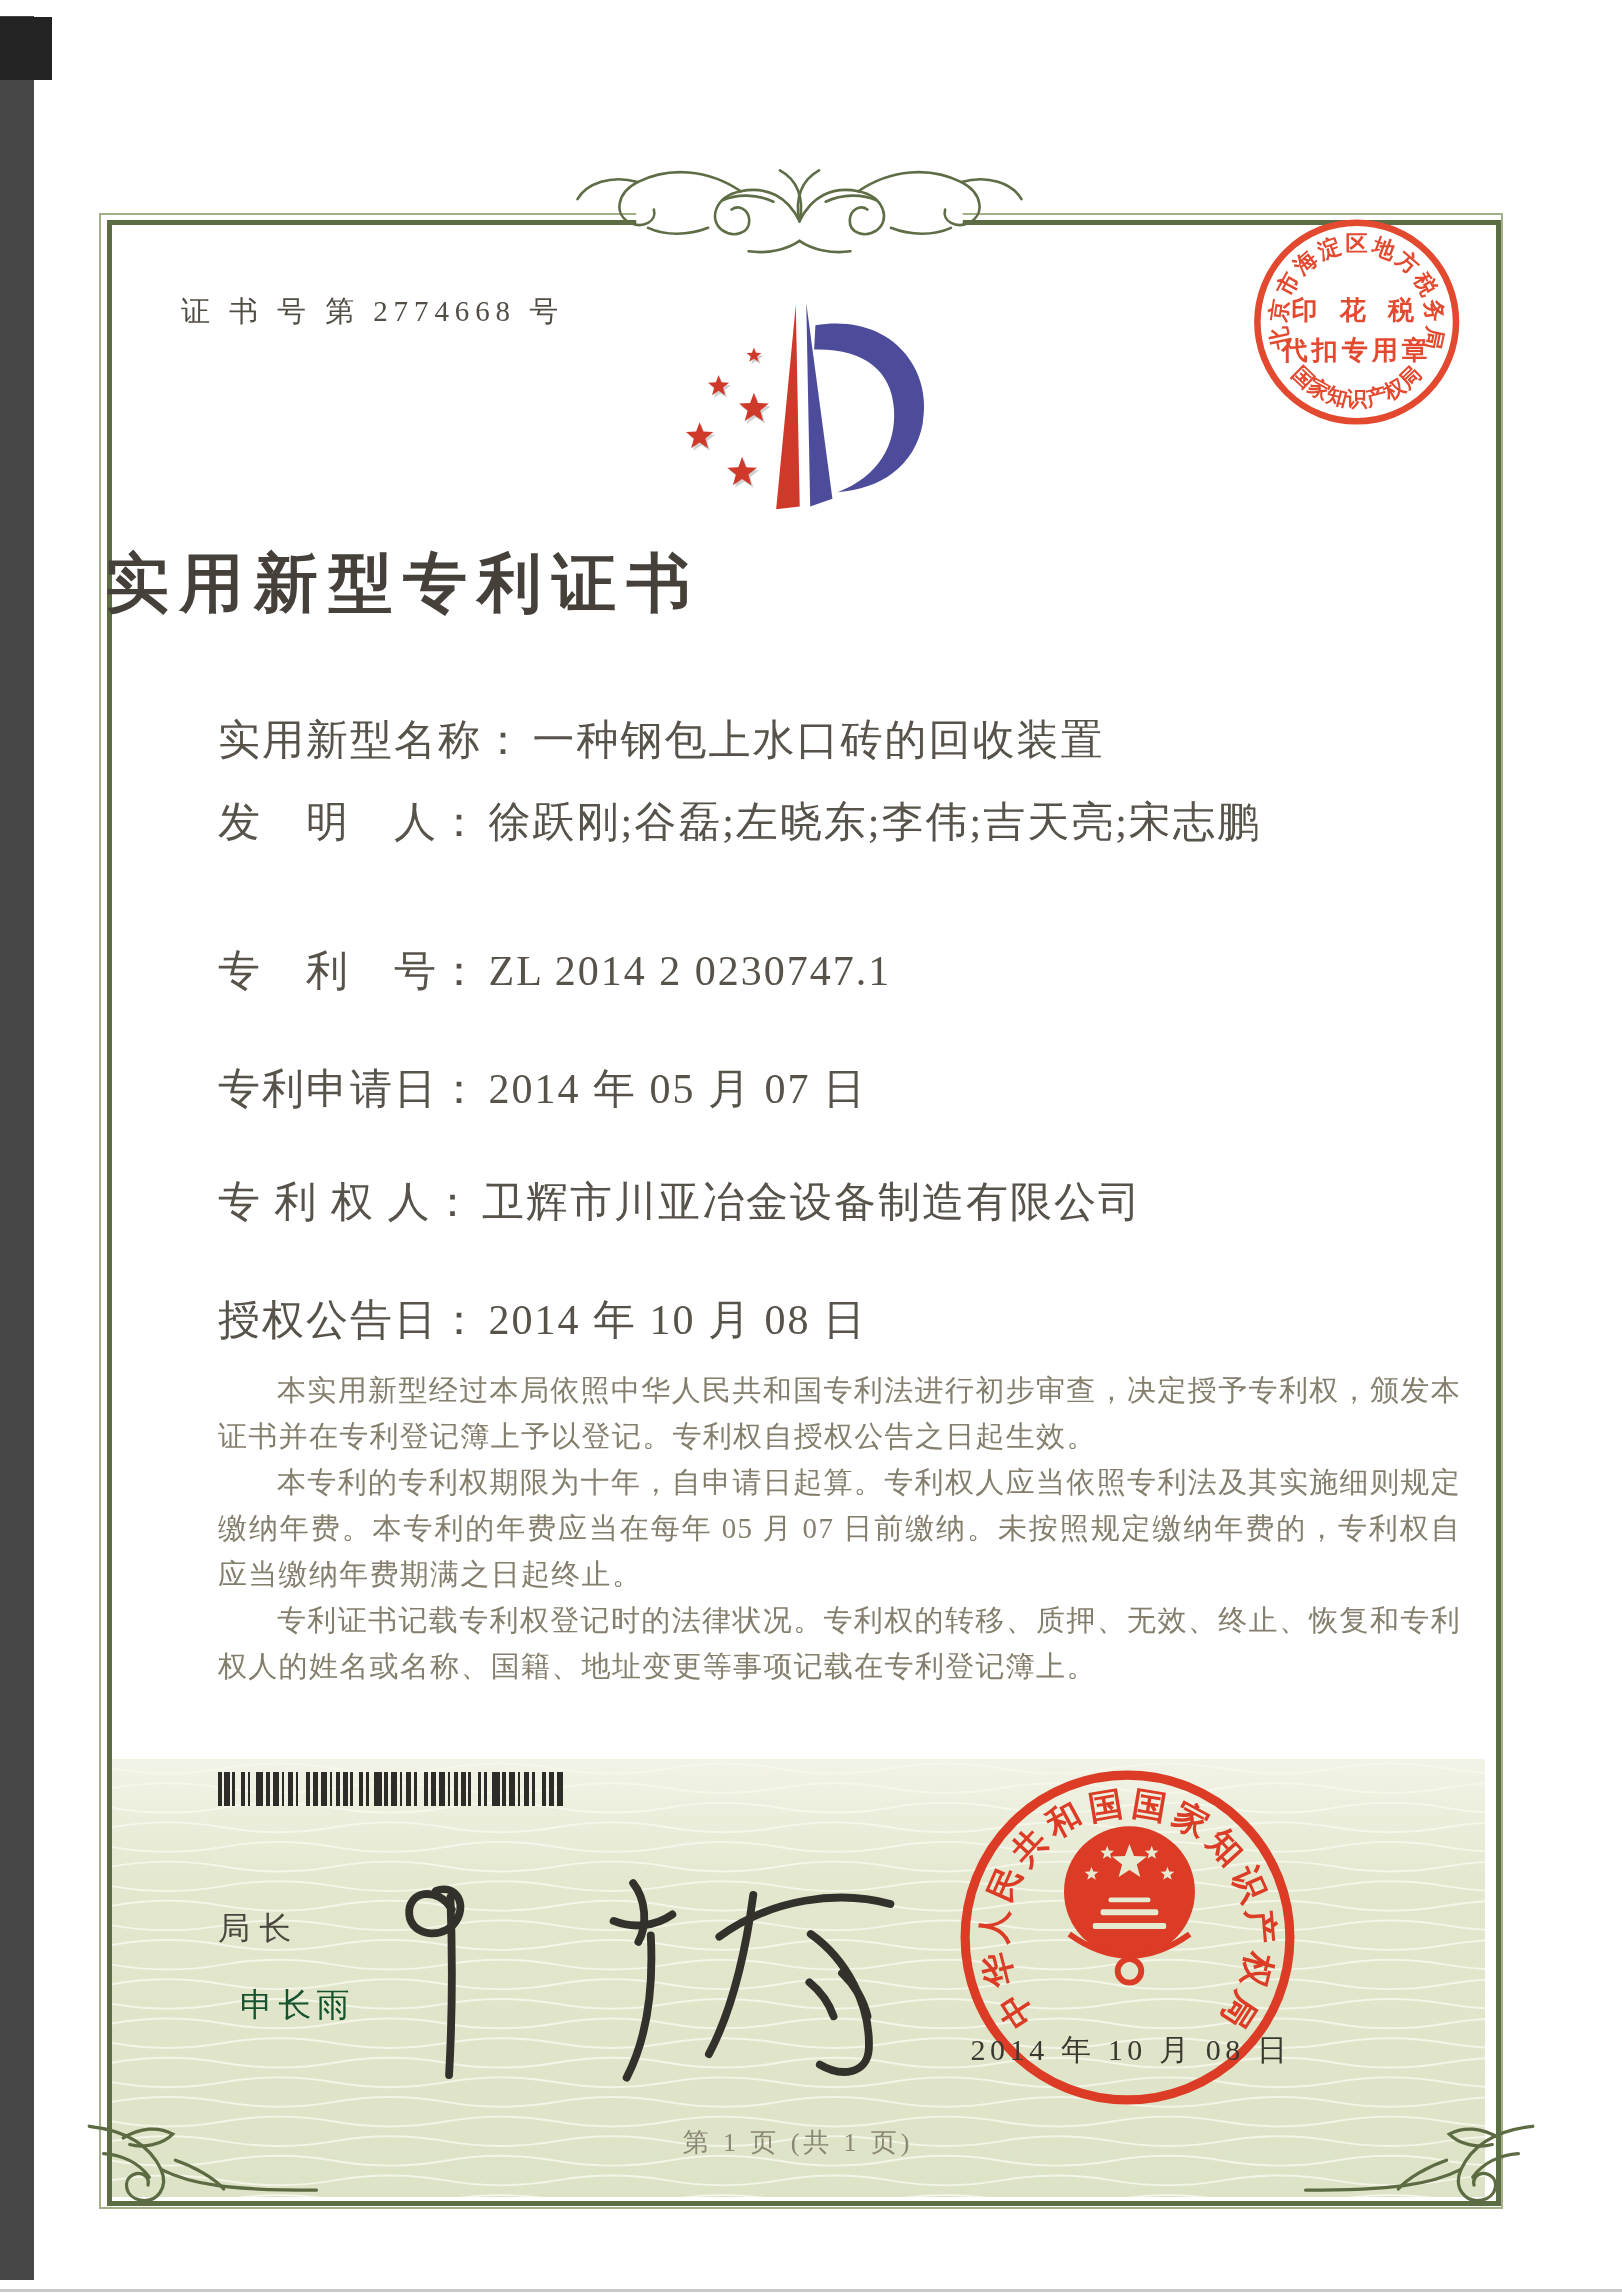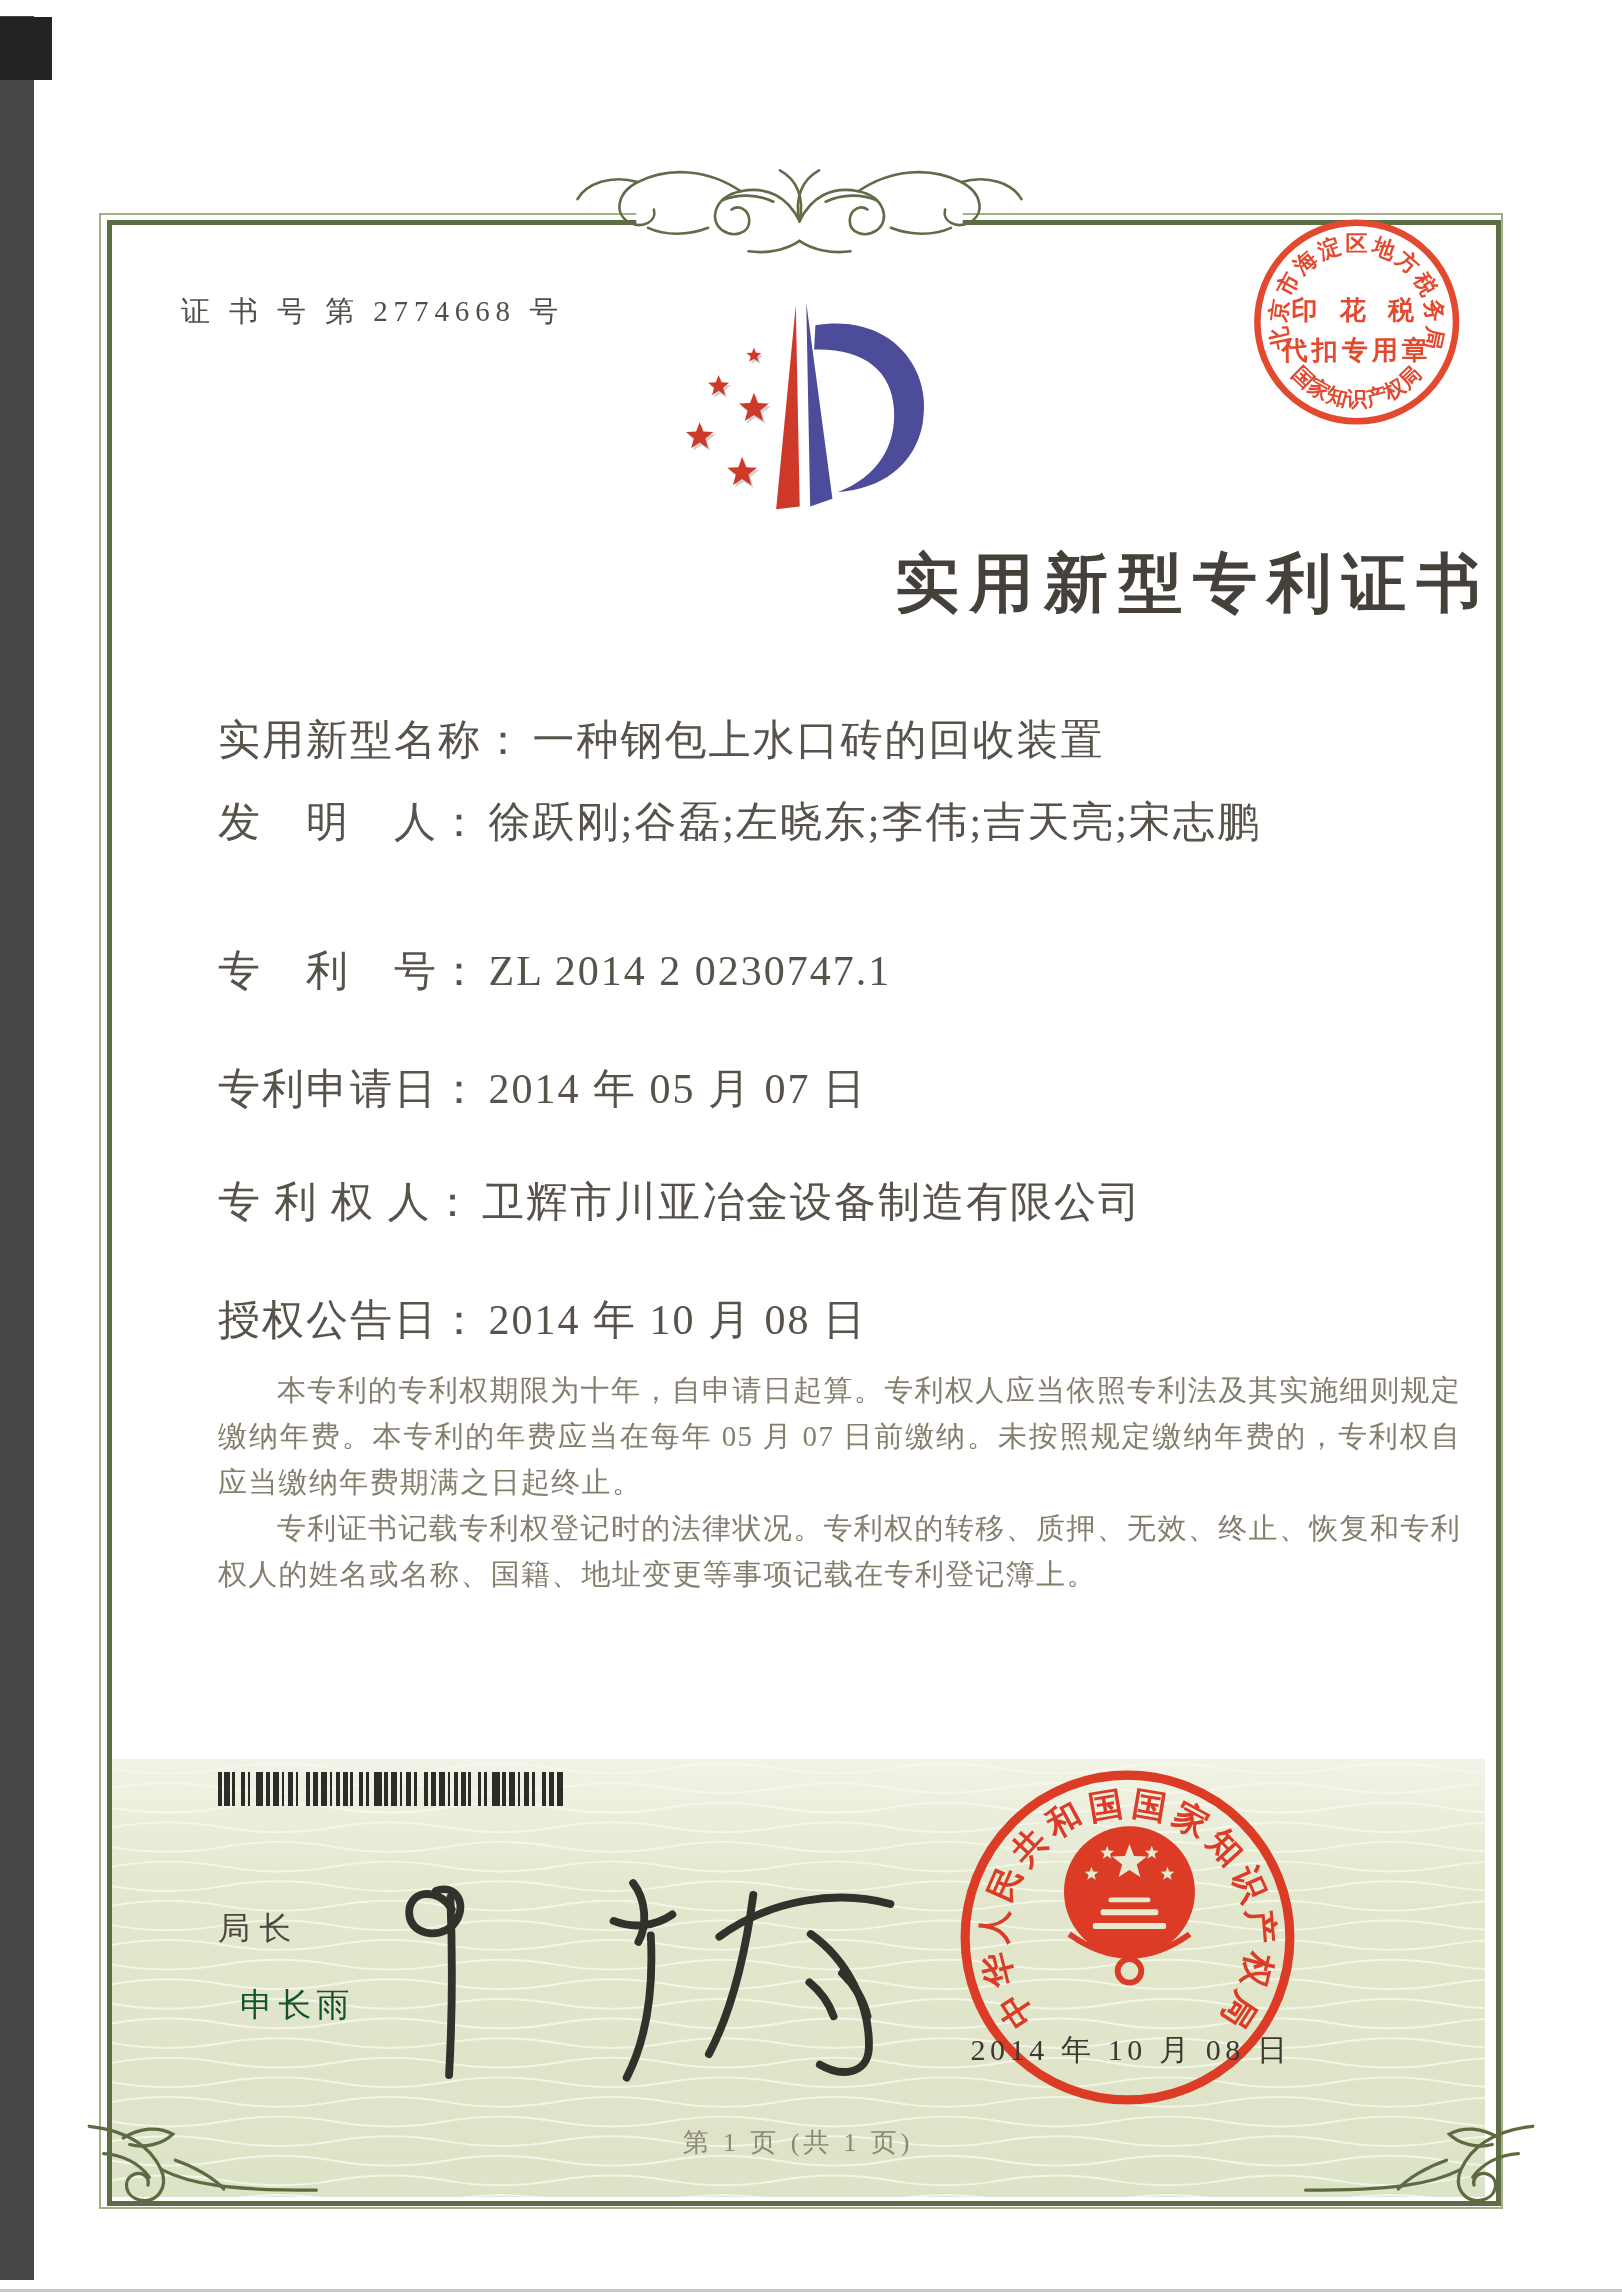--- a/index.html
+++ b/index.html
@@ -13,21 +13,21 @@
   .scan-corner{left:0;top:17px;width:52px;height:63px;background:#232323;}
   .scan-bottom{left:0;top:2289px;width:1623px;height:2.6px;background:#c9c9c9;}
   
   .frame-outer{left:99px;top:213px;width:1400px;height:1992px;border:2px solid var(--border-light);}
   .frame-inner{left:107px;top:220px;width:1384px;height:1976px;border:5.2px solid var(--border-dark);}
   
   .wave-panel{left:112px;top:1759px;width:1373px;height:438px;
     background:linear-gradient(180deg,#f2f3e7 0%,#e3e7cd 30%,var(--panel-green) 100%);}
   .wave-panel svg{position:absolute;left:0;top:0;}
   .cert-no{left:181px;top:292px;font-size:29px;letter-spacing:5.9px;color:#524e46;}
-  .title{left:105px;top:540px;width:1386px;text-align:right;font-size:64px;font-weight:700;
+  .title{left:105px;top:540px;width:1386px;text-align:left;font-size:64px;font-weight:700;
     color:#45413a;letter-spacing:10.5px;}
   .field-row{left:218px;font-size:42px;color:#57534a;letter-spacing:2px;white-space:nowrap;}
   .field-row .val{margin-left:6.5px;}
   .body-text{left:218px;top:1367px;width:1243px;font-size:29px;line-height:46px;
     color:#847e6c;letter-spacing:1.3px;text-align:justify;}
   .body-text p{margin:0;text-indent:59px;}
   .barcode{left:218px;top:1772px;width:345px;height:34px;display:flex;align-items:stretch;}
   .barcode div{height:100%;}
   .bar{background:#2e2c28;}
   .gap{background:transparent;}
@@ -193,20 +193,21 @@
   <span>专利申请日：</span><span class="val">2014 年 05 月 07 日</span>
 </div>
 <div class="abs field-row" style="top:1174px">
   <span>专 利 权 人：</span><span class="val">卫辉市川亚冶金设备制造有限公司</span>
 </div>
 <div class="abs field-row" style="top:1292px">
   <span>授权公告日：</span><span class="val">2014 年 10 月 08 日</span>
 </div>
 
 <div class="abs body-text">
+  <p>本实用新型经过本局依照中华人民共和国专利法进行初步审查，决定授予专利权，颁发本证书并在专利登记簿上予以登记。专利权自授权公告之日起生效。</p>
   <p>本专利的专利权期限为十年，自申请日起算。专利权人应当依照专利法及其实施细则规定缴纳年费。本专利的年费应当在每年 05 月 07 日前缴纳。未按照规定缴纳年费的，专利权自应当缴纳年费期满之日起终止。</p>
   <p>专利证书记载专利权登记时的法律状况。专利权的转移、质押、无效、终止、恢复和专利权人的姓名或名称、国籍、地址变更等事项记载在专利登记簿上。</p>
 </div>
 
 <div class="abs barcode" id="barcode">
     <div class="bar" style="width: 3.9px;"></div>
     <div class="gap" style="width: 2.6px;"></div>
     <div class="bar" style="width: 5.2px;"></div>
     <div class="gap" style="width: 2.6px;"></div>
     <div class="bar" style="width: 2.6px;"></div>

